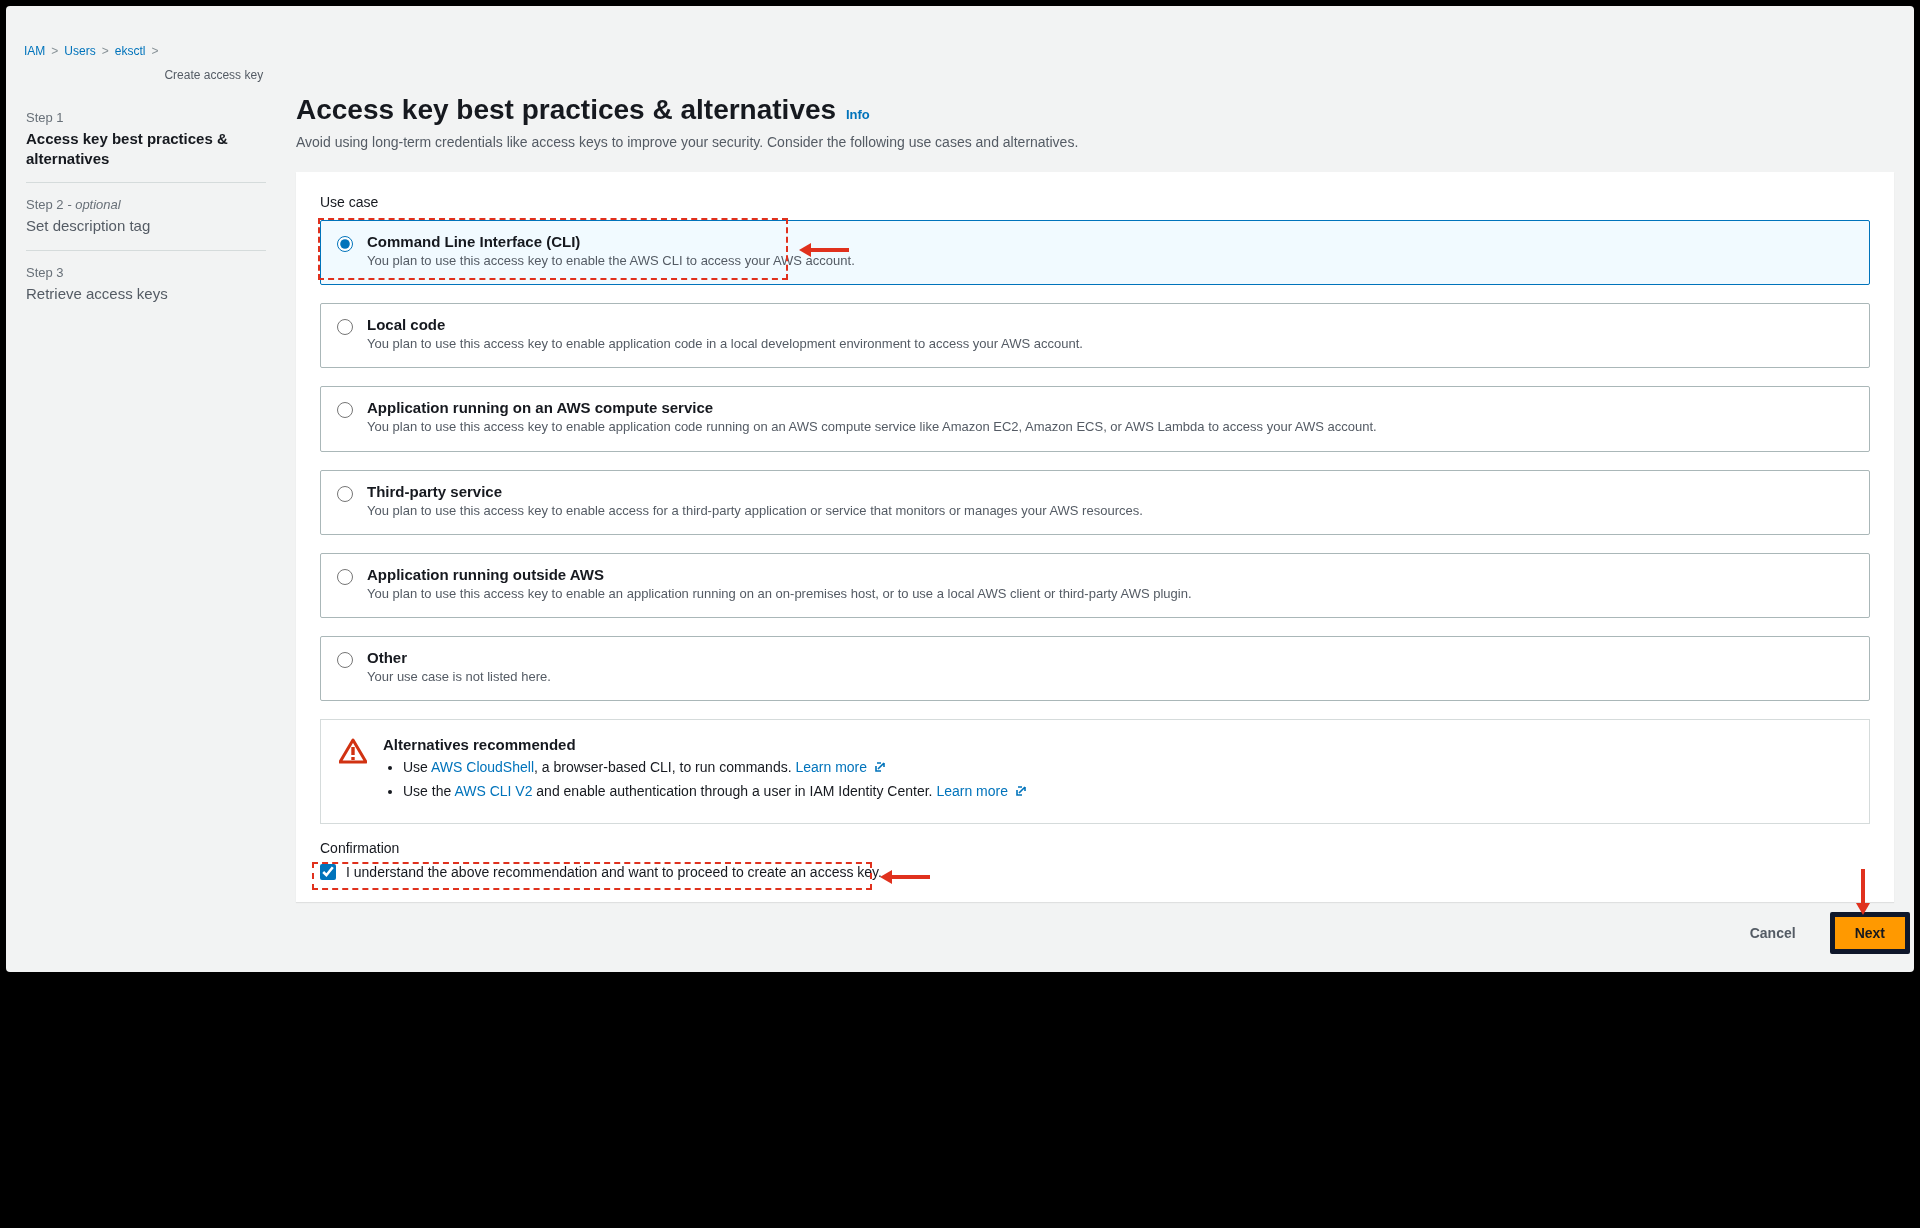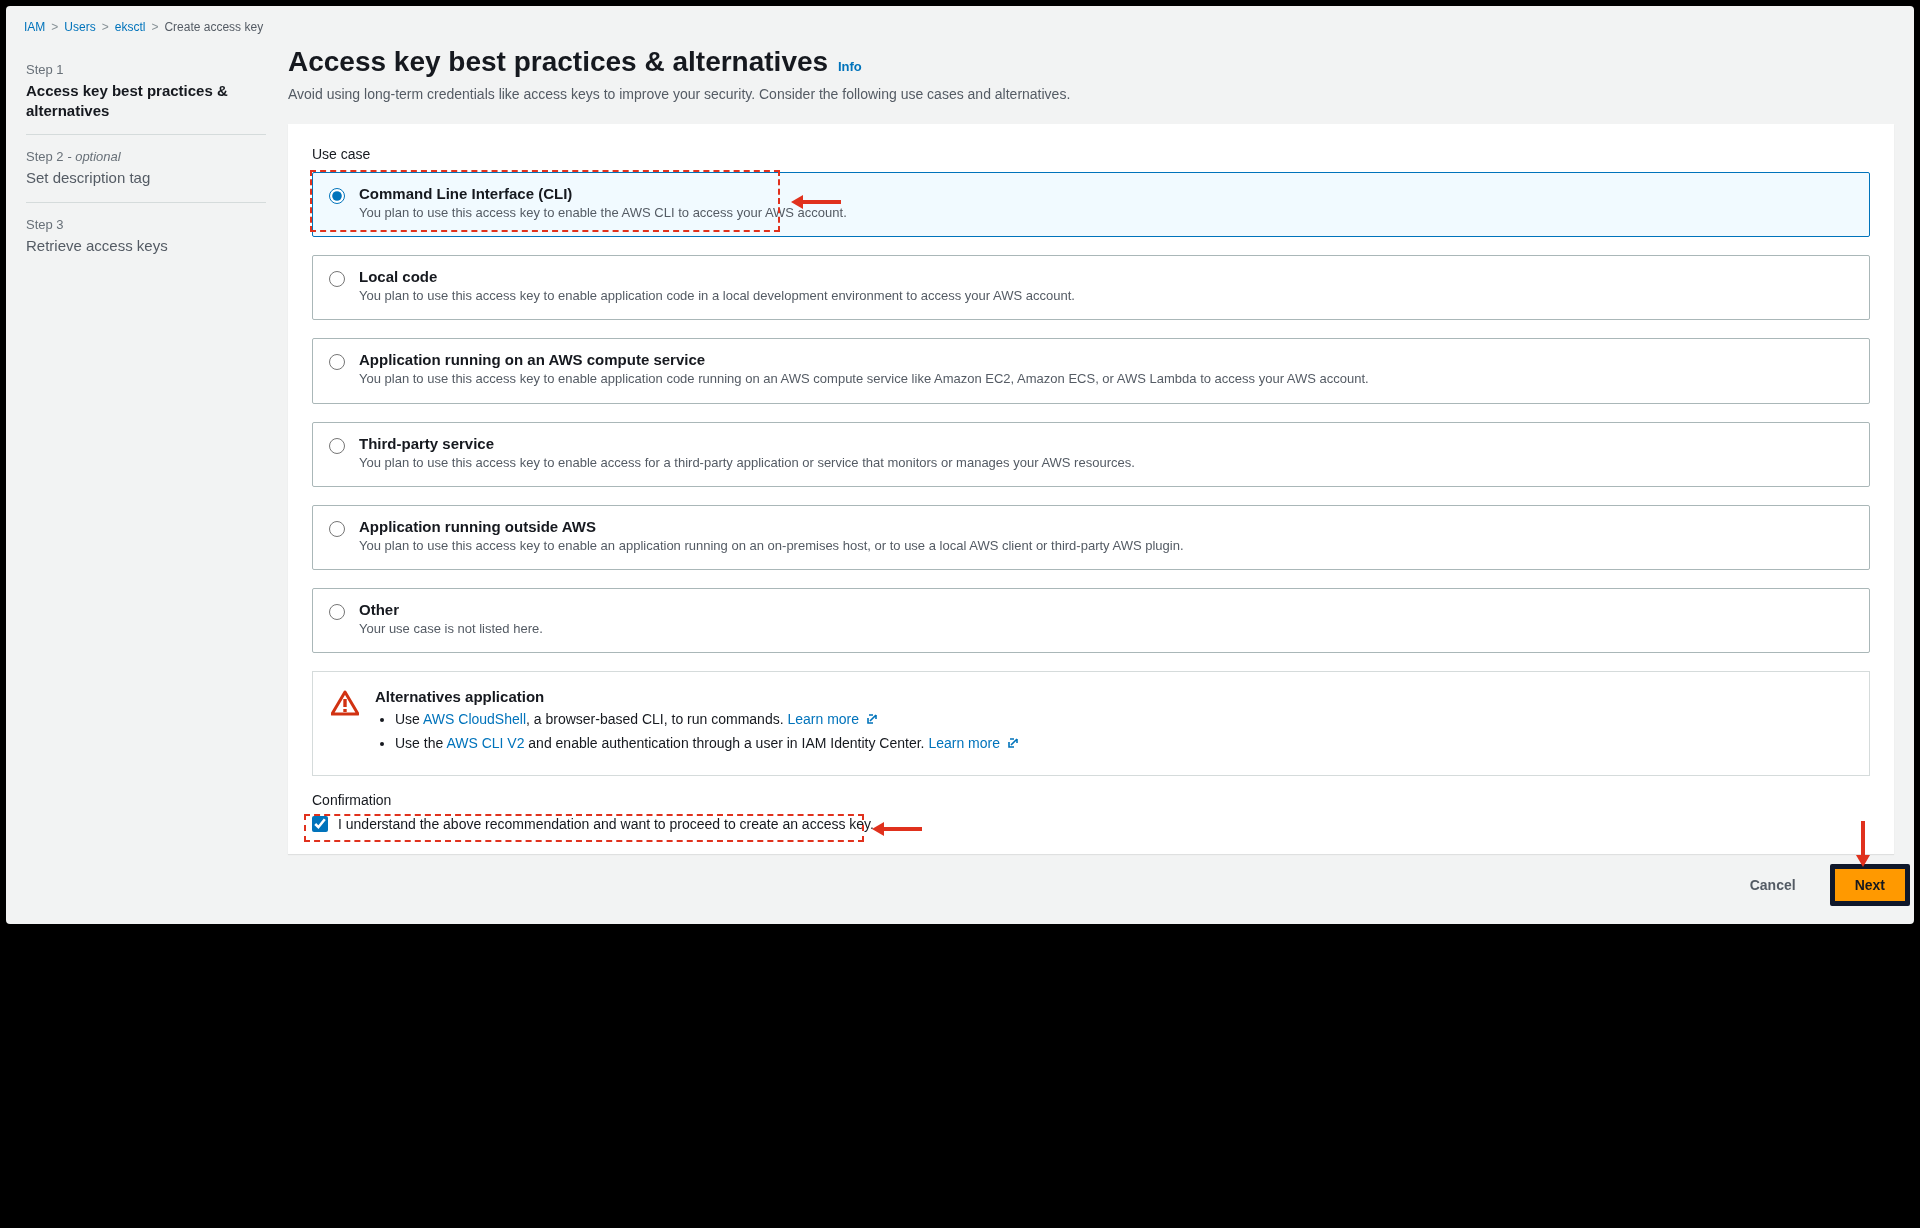--- a/index.html
+++ b/index.html
@@ -21,24 +21,24 @@
   
   .breadcrumb {
     padding: 14px 18px 8px;
     font-size: 12px;
     display: flex;
     align-items: center;
     gap: 6px;
   }
   .breadcrumb a { color: #0073bb; text-decoration: none; }
   .breadcrumb .sep { color: #879196; }
-  .breadcrumb .current { color: #545b64; }
+  .breadcrumb .current { color: #545b64; margin-top: 48px; }
   .layout {
     display: flex;
-    gap: 22px;
+    gap: 30px;
     padding: 0 20px;
   }
   
   .sidebar {
     width: 240px;
     flex-shrink: 0;
     padding-top: 6px;
   }
   .step {
     padding: 14px 0;
@@ -300,21 +300,21 @@
 
         <div class="alt-box">
           <span class="warn-icon">
             <svg width="28" height="26">
                 <path d="M14 2 L27 24 L1 24 Z" fill="none" stroke="#d13212" stroke-width="3" stroke-linejoin="round"></path>
                 <rect x="12.3" y="9" width="3.4" height="8" fill="#d13212"></rect>
                 <rect x="12.3" y="19" width="3.4" height="3" fill="#d13212"></rect>
               </svg>
           </span>
           <div>
-            <div class="alt-title">Alternatives application</div>
+            <div class="alt-title">Alternatives recommended</div>
             <ul>
               <li>
                 <span>Use </span><a href="#">AWS CloudShell</a><span>, a browser-based CLI, to run commands. </span><a href="#"><span>Learn more</span> <span class="ext-icon"><svg width="14" height="14">
                         <path d="M4 3h4M11 3v4M11 3L5 9M3 6v5h5" fill="none" stroke="#0073bb" stroke-width="1.6"></path>
                       </svg></span></a>
               </li>
               <li>
                 <span>Use the </span><a href="#">AWS CLI V2</a><span> and enable authentication through a user in IAM Identity Center. </span><a href="#"><span>Learn more</span> <span class="ext-icon"><svg width="14" height="14">
                         <path d="M4 3h4M11 3v4M11 3L5 9M3 6v5h5" fill="none" stroke="#0073bb" stroke-width="1.6"></path>
                       </svg></span></a>

